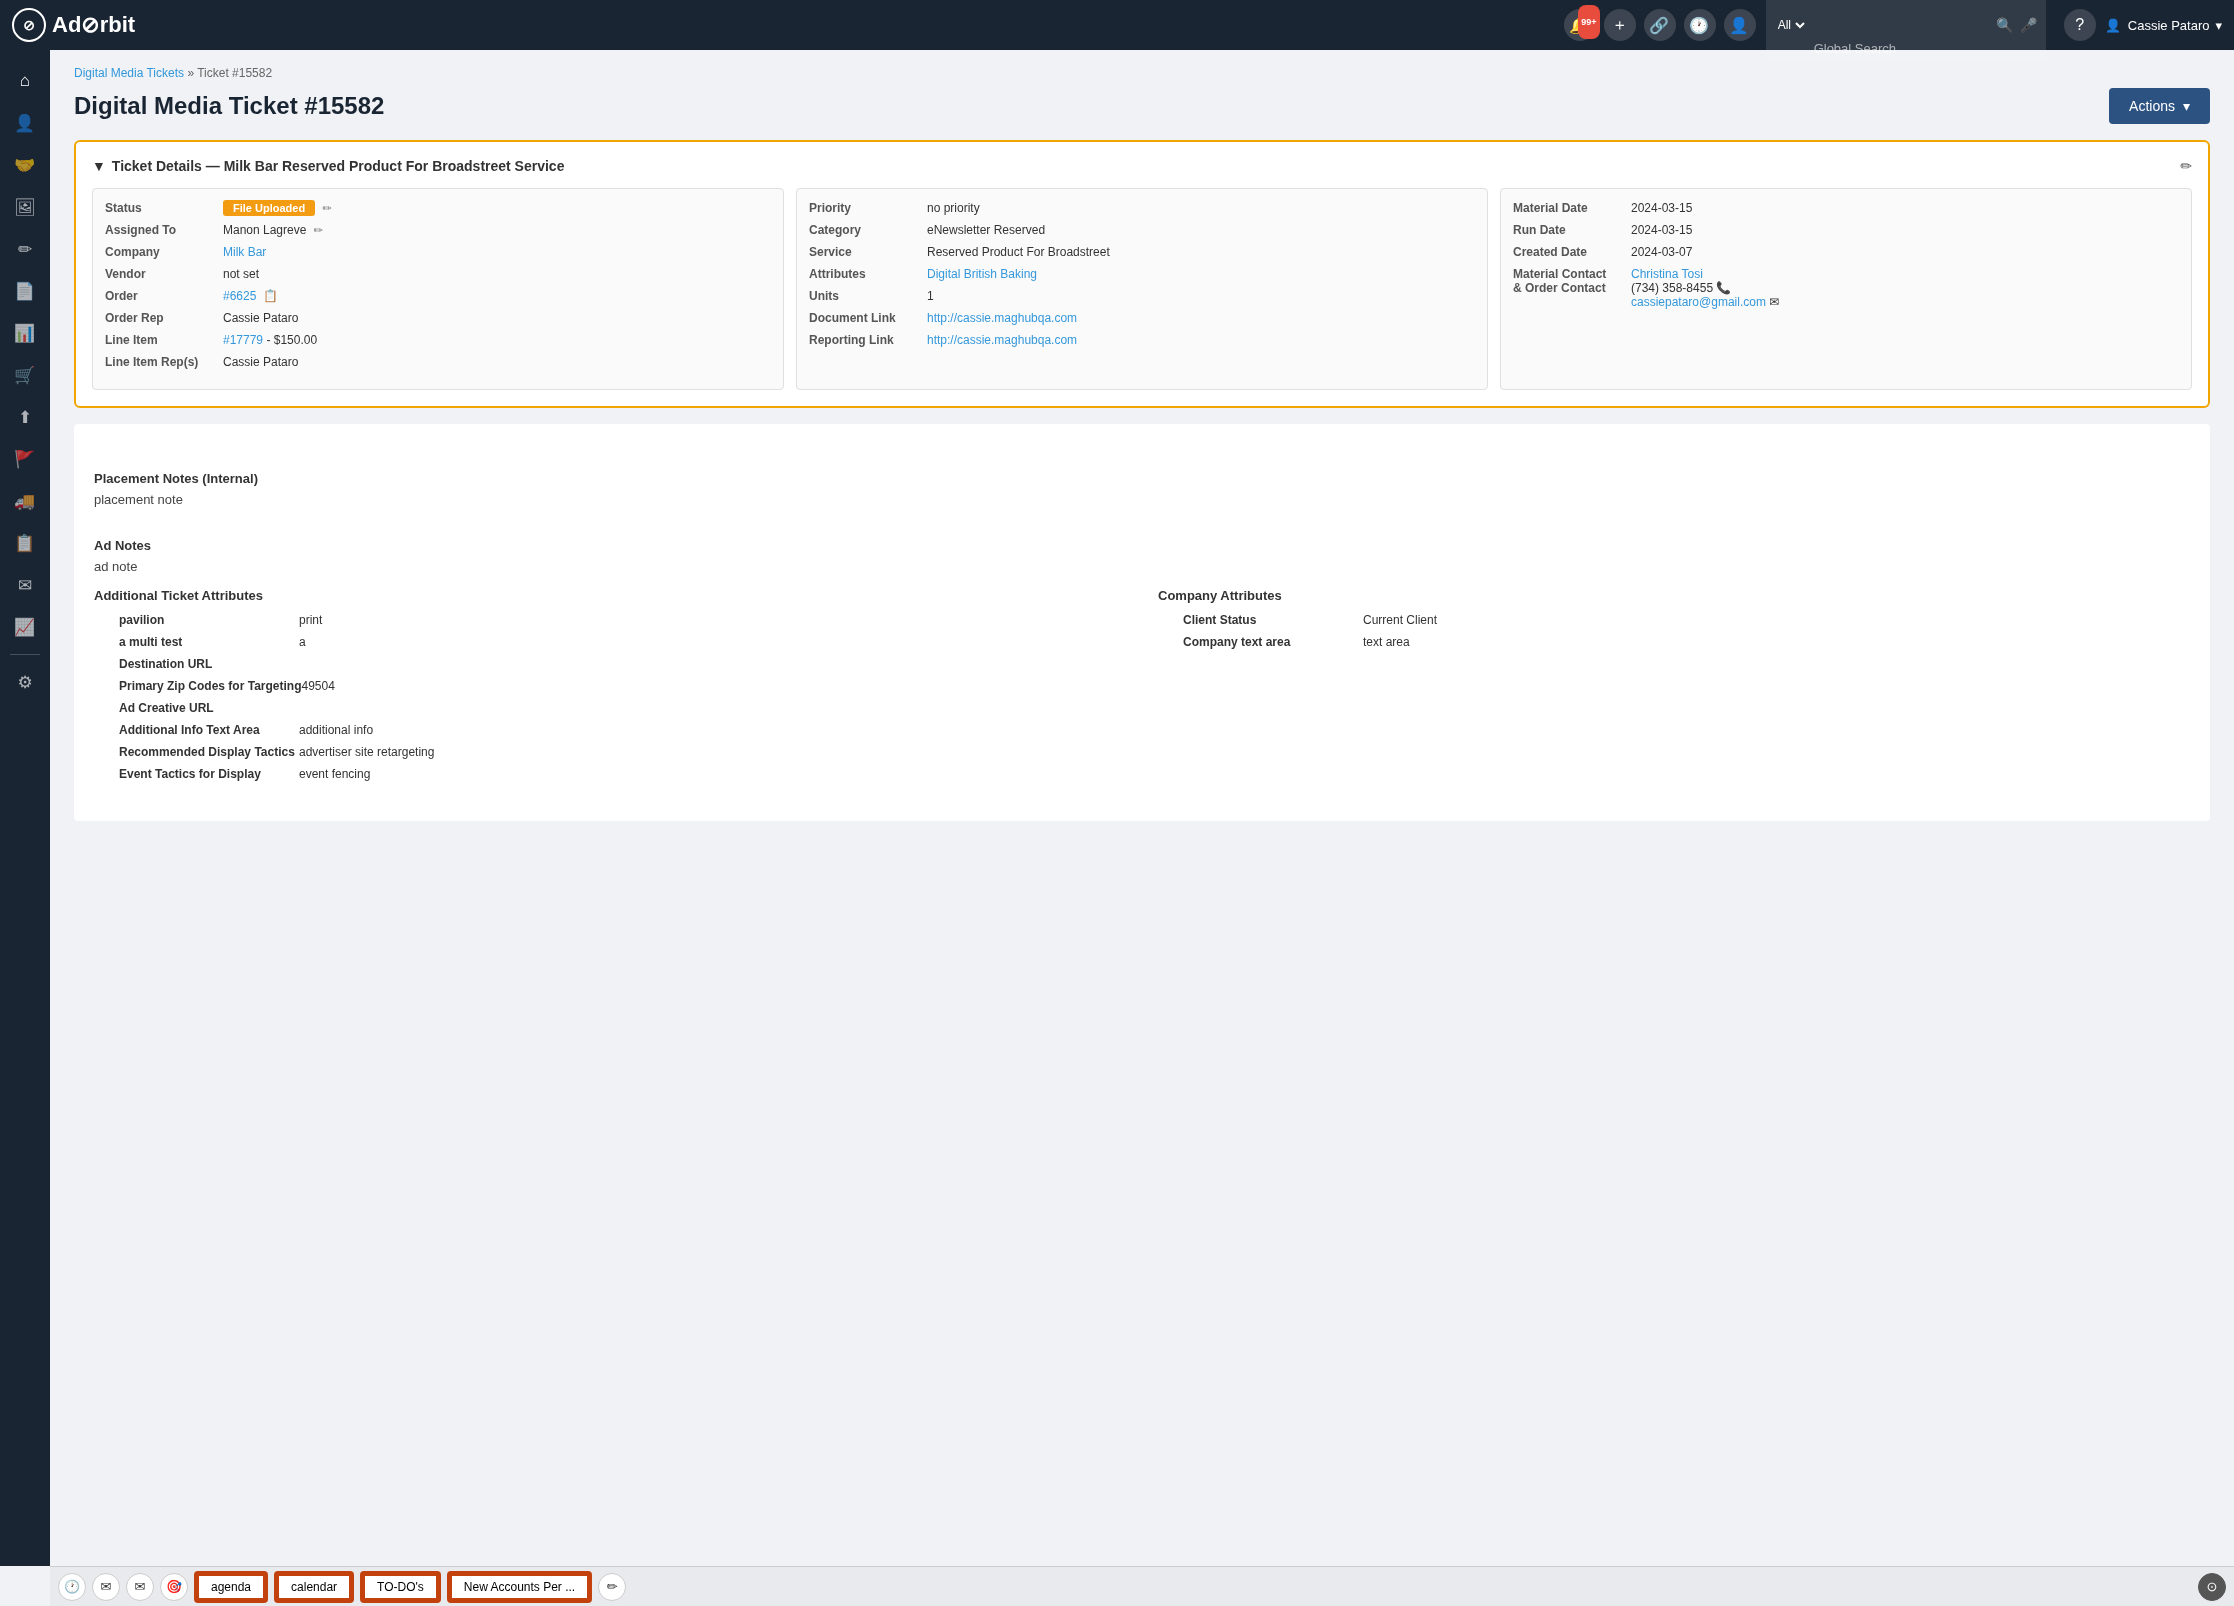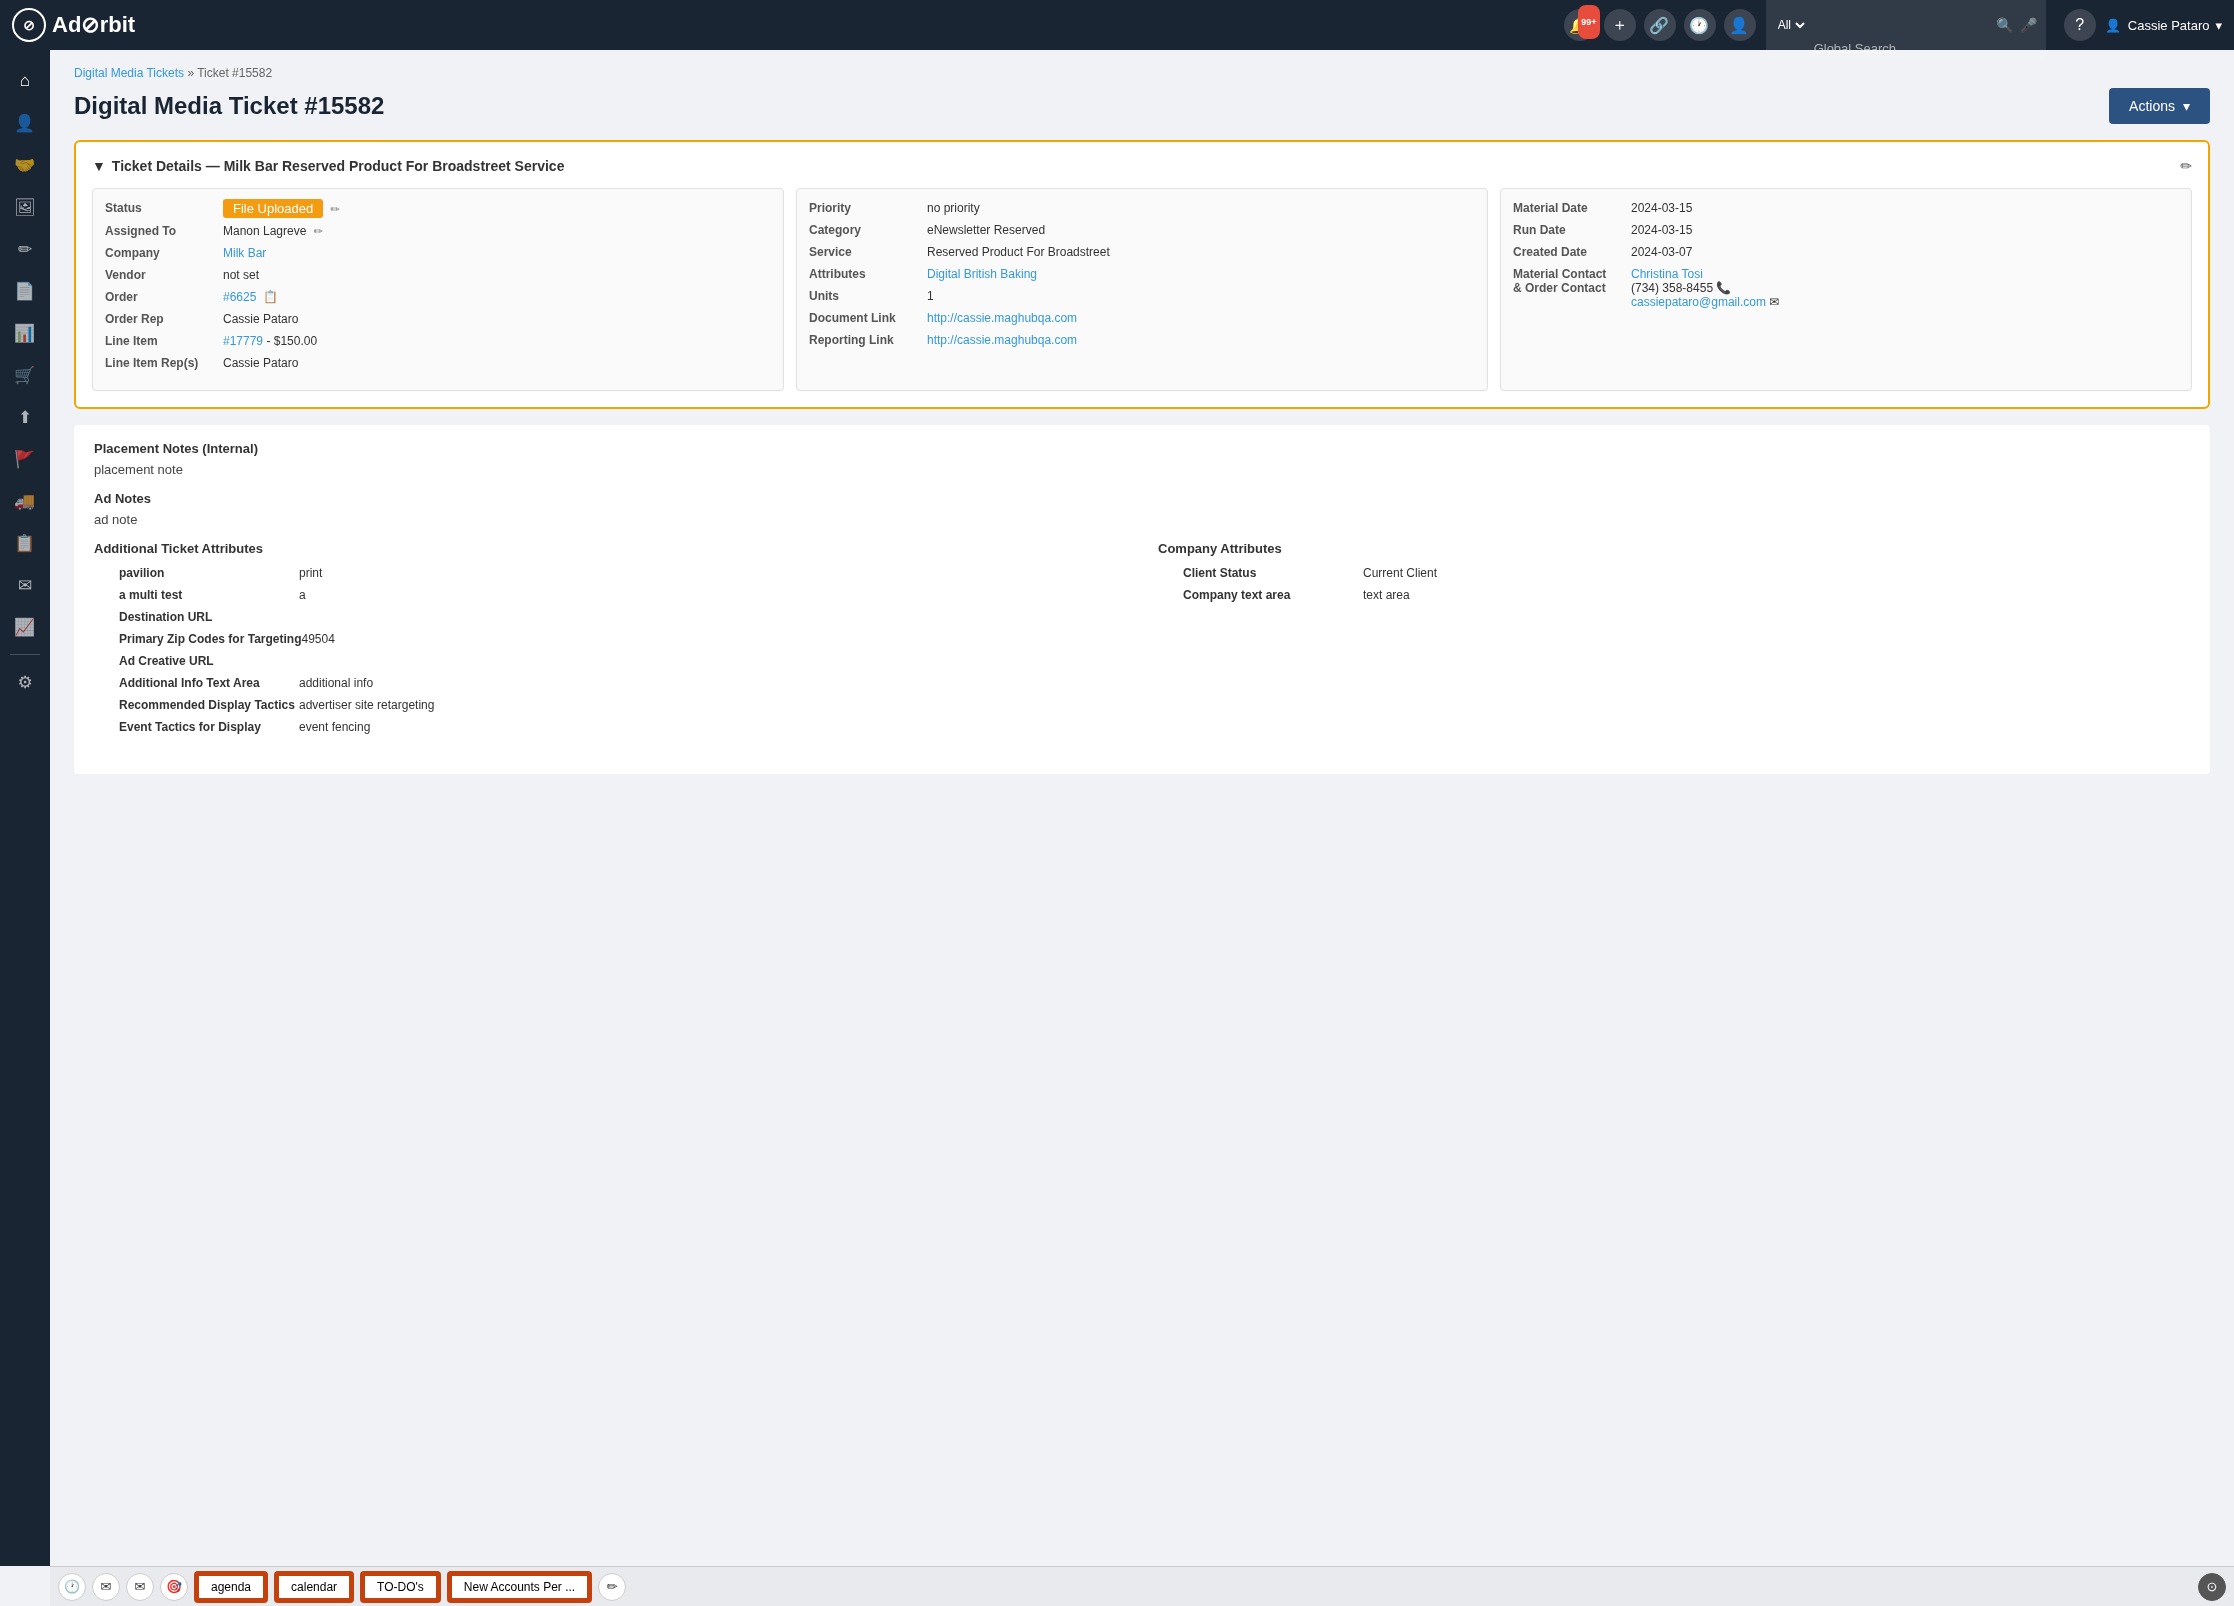--- a/index.html
+++ b/index.html
@@ -88,27 +88,27 @@
     .card-edit-icon { color: #555; cursor: pointer; font-size: 14px; }
 
     
     .detail-grid { display: grid; grid-template-columns: 1fr 1fr 1fr; gap: 12px; }
     .detail-panel { background: #fafafa; border: 1px solid #e0e0e0; border-radius: 4px; padding: 12px; }
     .detail-row { display: flex; margin-bottom: 8px; gap: 8px; }
     .detail-label { font-weight: 600; color: #555; min-width: 110px; font-size: 12px; }
     .detail-value { color: #333; font-size: 12px; }
     .detail-value a { color: #3498db; text-decoration: none; }
     .status-badge {
-      background: #f39c12; color: white; padding: 2px 10px; border-radius: 3px; font-size: 13px; font-weight: 400;
+      background: #f39c12; color: white; padding: 2px 10px; border-radius: 3px; font-size: 11px; font-weight: 700;
     }
     .edit-pencil { cursor: pointer; color: #666; font-size: 11px; margin-left: 4px; }
 
     
     .section-block { background: white; border-radius: 4px; padding: 16px 20px; margin-bottom: 0; }
-    .section-title { font-weight: 700; font-size: 13px; margin-bottom: 6px; }
+    .section-title { font-weight: 700; font-size: 13px; margin-bottom: 6px; margin-top: 31px; }
     .section-content { font-size: 13px; color: #444; margin-bottom: 14px; }
 
     
     .attributes-grid { display: grid; grid-template-columns: 1fr 1fr; gap: 32px; padding: 0 0 16px 0; }
     .attr-row { display: flex; margin-bottom: 8px; align-items: flex-start; padding-left: 25px; }
     .attr-label { font-weight: 600; font-size: 12px; min-width: 180px; color: #333; }
     .attr-value { font-size: 12px; color: #333; }
     .attr-section-title { font-weight: 700; font-size: 13px; margin-bottom: 10px; }
 
     

